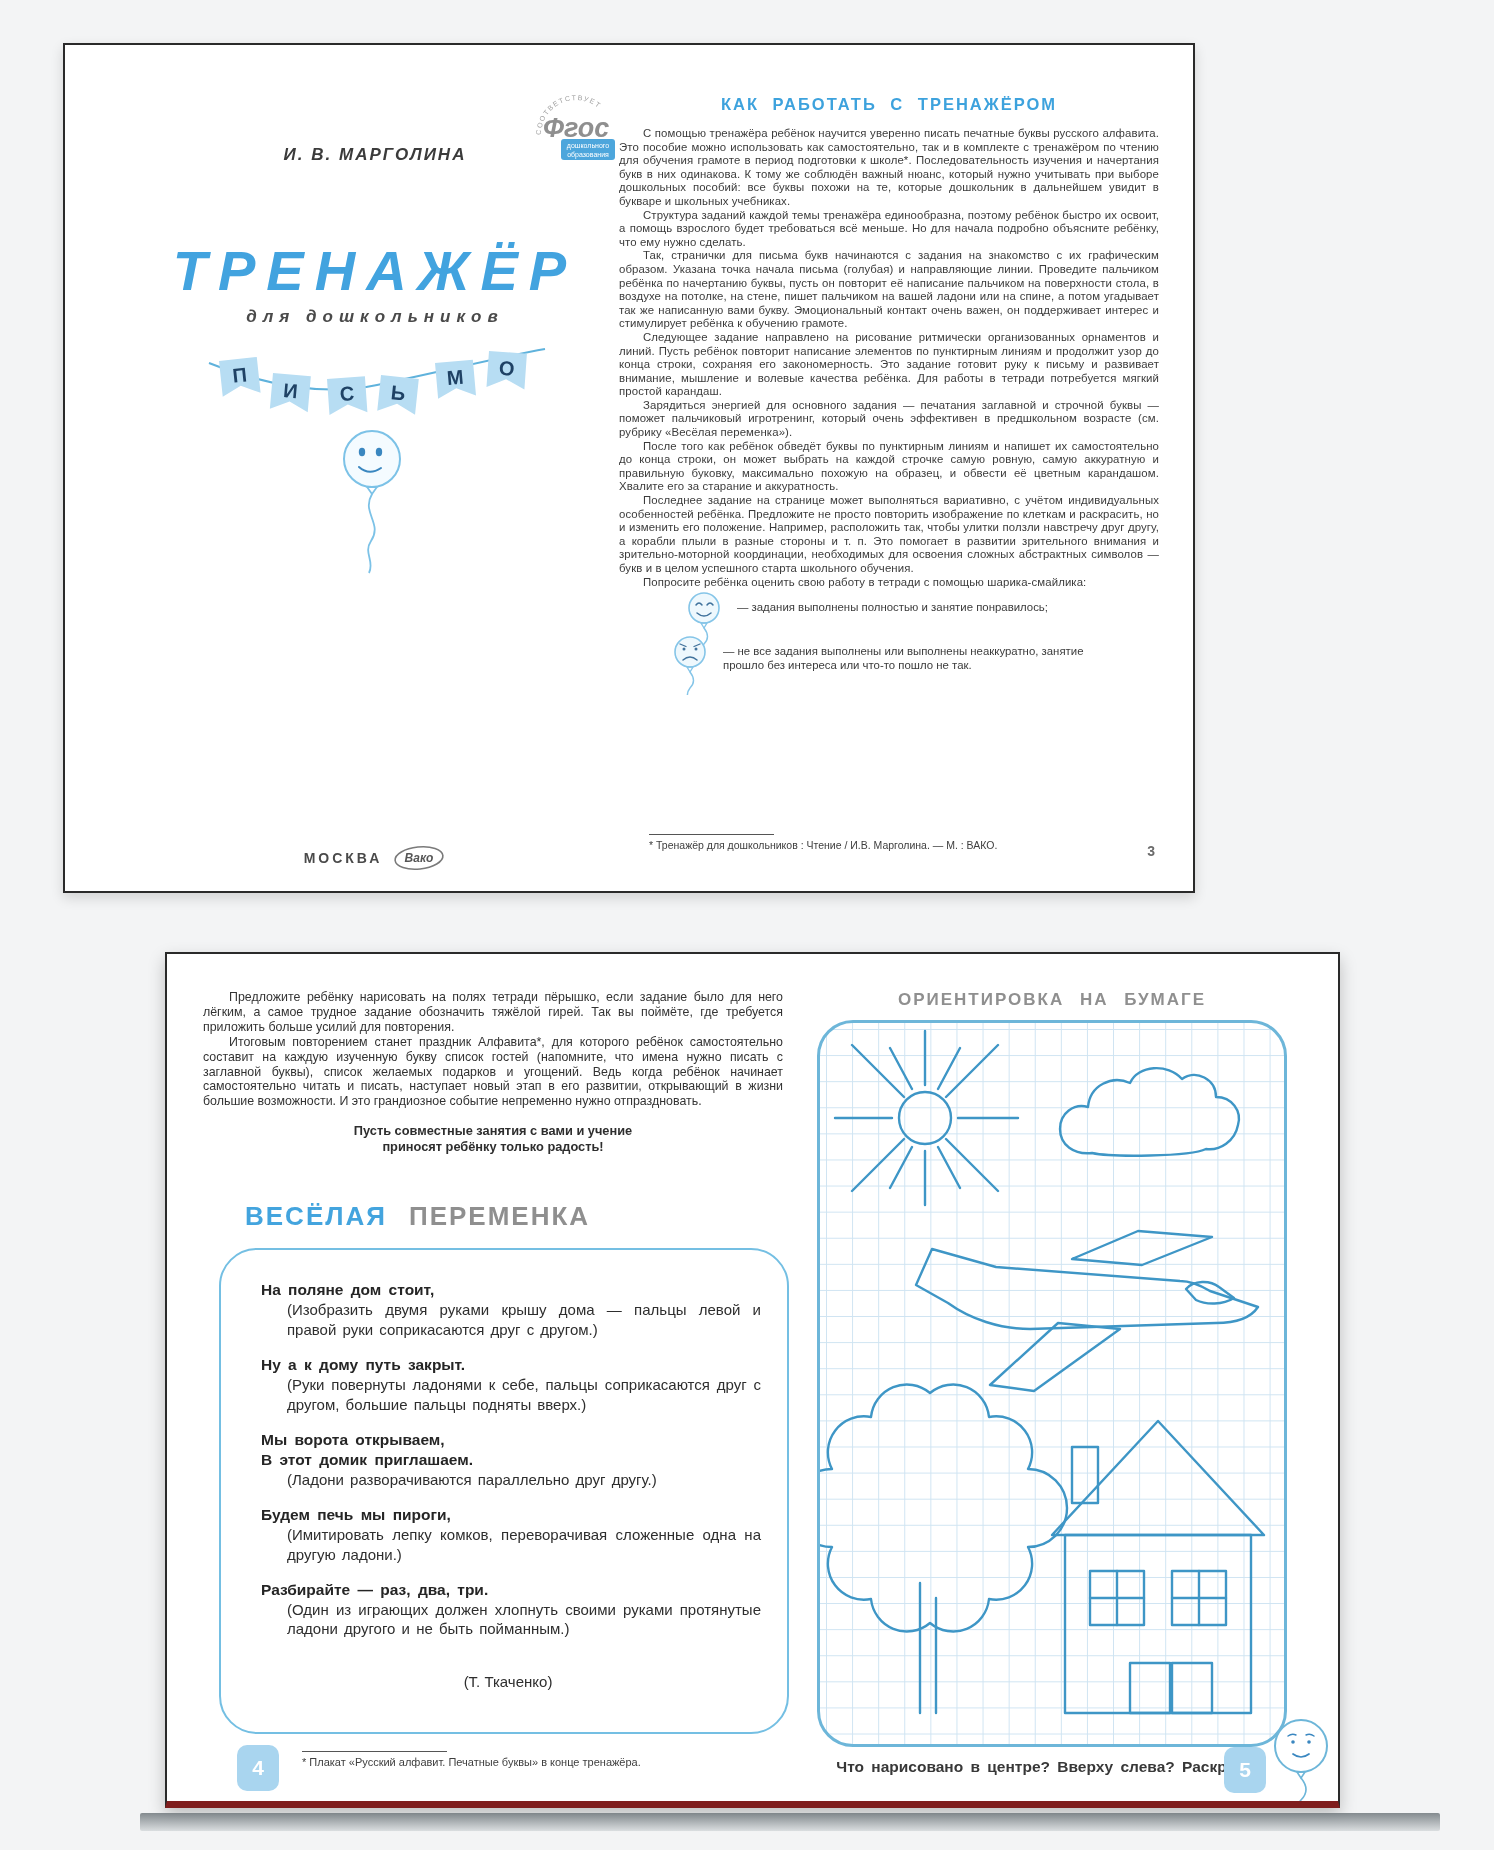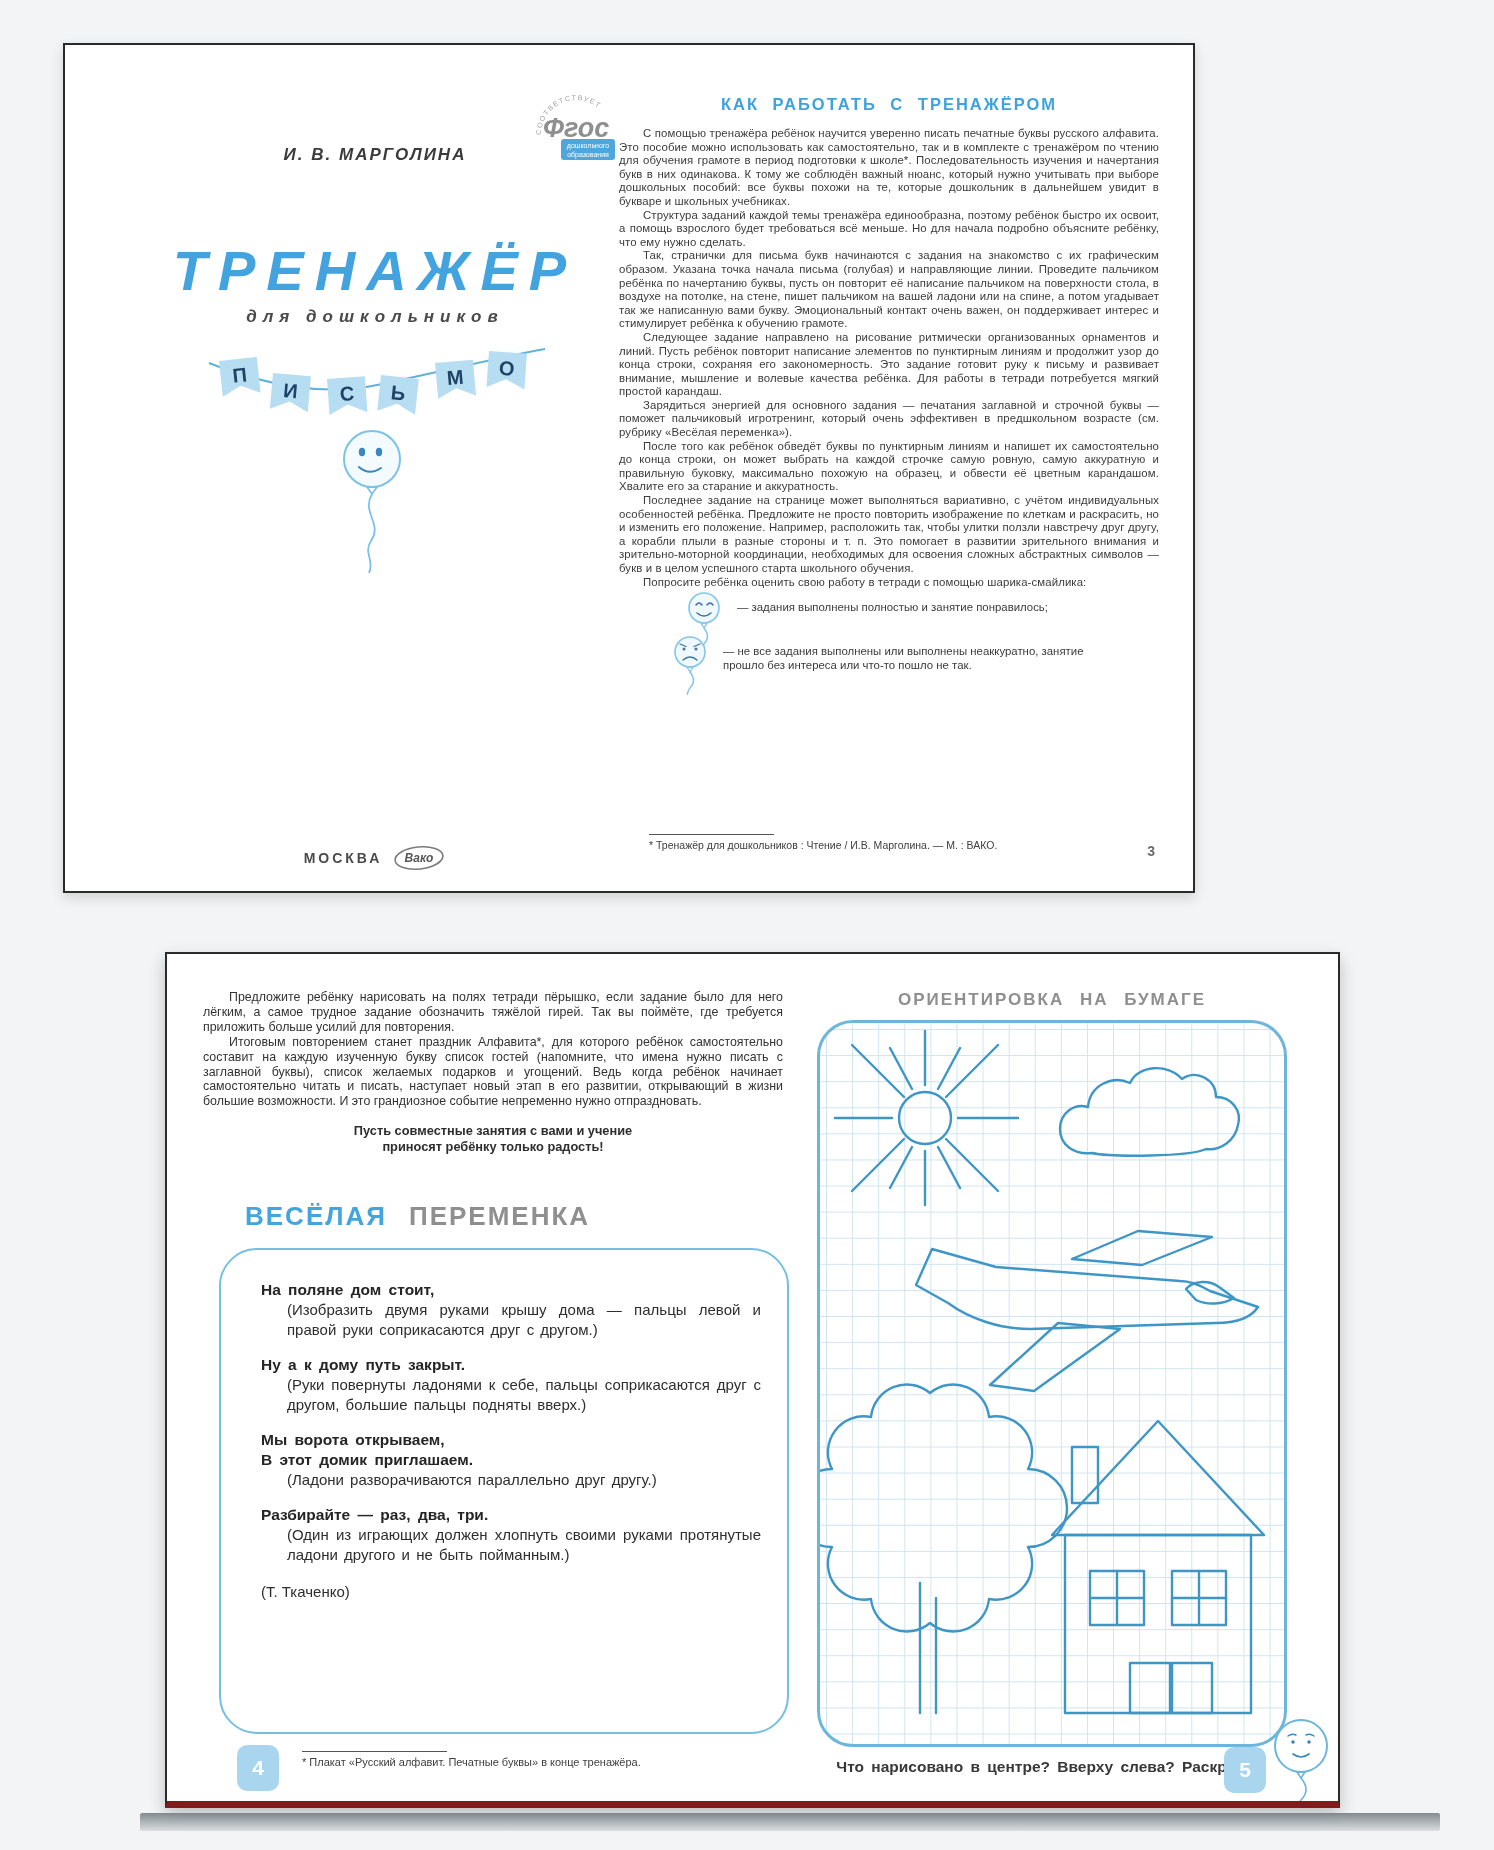--- a/index.html
+++ b/index.html
@@ -53,21 +53,21 @@
   .section-title .p1{color:#43a4de;margin-right:22px;}
   .section-title .p2{color:#8f8f8f;}
   .poem-box{
     margin:16px 0 0 16px;width:570px;height:486px;box-sizing:border-box;
     border:2.5px solid #74bfe3;border-radius:38px;
     padding:30px 26px 18px 40px;
   }
   .poem-item{margin-bottom:15px;}
   .poem-bold{font-size:15.5px;font-weight:800;line-height:1.3;color:#252525;word-spacing:3px;}
   .poem-note{font-size:15px;line-height:1.32;color:#2e2e2e;margin:0 0 0 26px;text-align:justify;word-spacing:2px;}
-  .poem-author{text-align:left;font-size:15px;color:#2e2e2e;margin-top:18px;padding-right:6px;}
+  .poem-author{text-align:center;font-size:15px;color:#2e2e2e;margin-top:34px;padding-right:6px;}
   .page-badge{
     position:absolute;width:42px;height:46px;border-radius:10px;background:#a9d5ef;
     color:#fff;font-size:21px;font-weight:800;display:flex;align-items:center;justify-content:center;
   }
   .badge4{left:70px;top:791px;}
   .badge5{left:1057px;top:793px;}
   .s2-footnote{position:absolute;left:135px;top:797px;font-size:11px;color:#3e3e3e;}
   .s2-footnote .rule{width:145px;border-top:1.3px solid #555;margin-bottom:4px;}
 
   
@@ -225,20 +225,24 @@
       <div class="poem-item">
         <div class="poem-bold">Ну а к дому путь закрыт.</div>
         <div class="poem-note">(Руки повернуты ладонями к себе, пальцы соприкасаются друг с другом, большие пальцы подняты вверх.)</div>
       </div>
       <div class="poem-item">
         <div class="poem-bold">Мы ворота открываем,</div>
         <div class="poem-bold">В этот домик приглашаем.</div>
         <div class="poem-note">(Ладони разворачиваются параллельно друг другу.)</div>
       </div>
       <div class="poem-item">
+        <div class="poem-bold">Будем печь мы пироги,</div>
+        <div class="poem-note">(Имитировать лепку комков, переворачивая сложенные одна на другую ладони.)</div>
+      </div>
+      <div class="poem-item">
         <div class="poem-bold">Разбирайте — раз, два, три.</div>
         <div class="poem-note">(Один из играющих должен хлопнуть своими руками протянутые ладони другого и не быть пойманным.)</div>
       </div>
       <div class="poem-author">(Т. Ткаченко)</div>
     </div>
   </div>
 
   <div class="page-badge badge4">4</div>
   <div class="s2-footnote">
     <div class="rule"></div>

